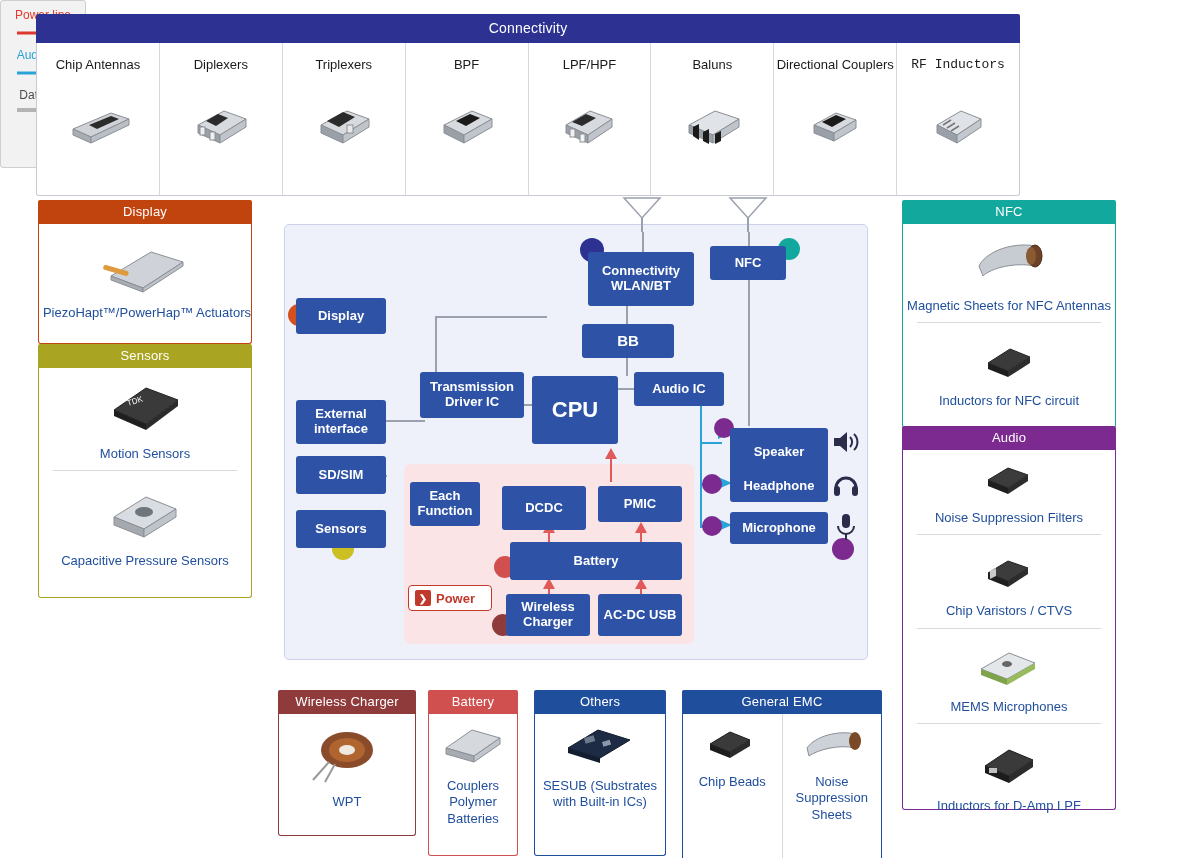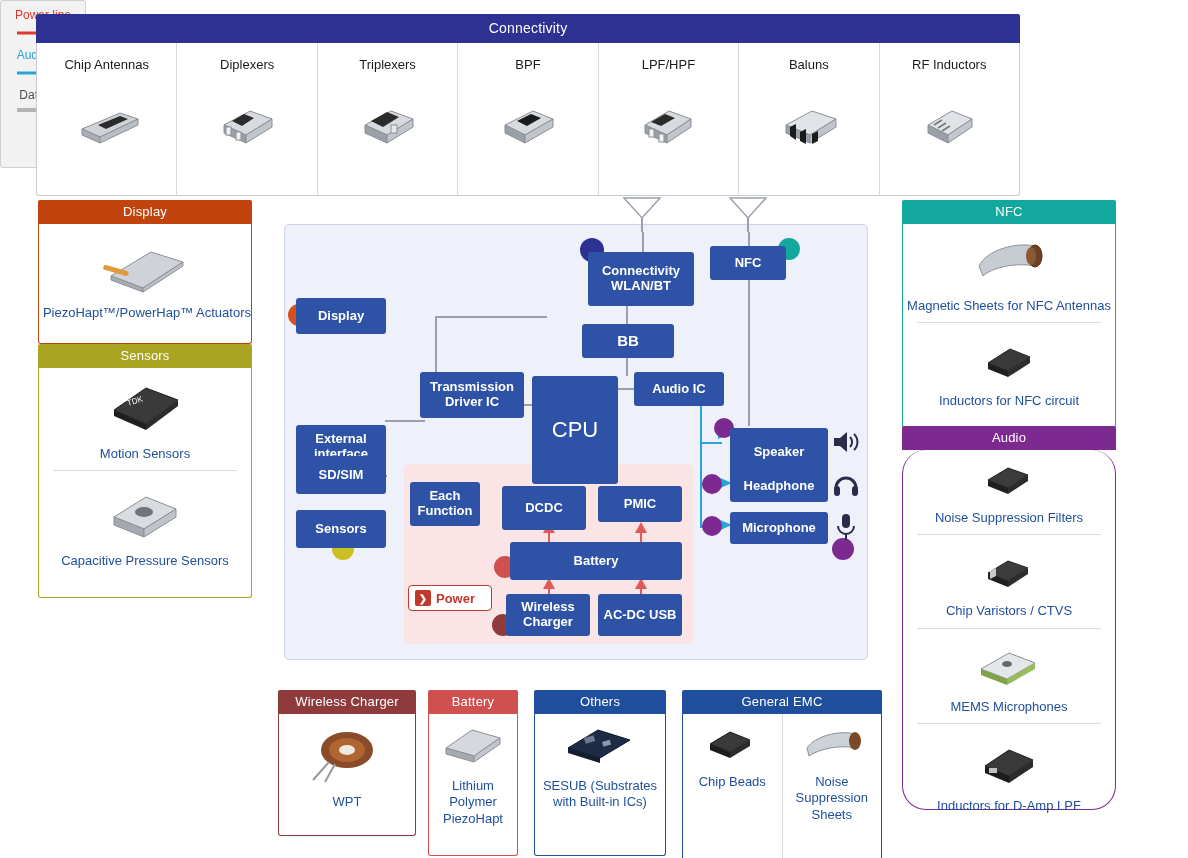--- a/index.html
+++ b/index.html
@@ -30,21 +30,21 @@
   
   #connectivity { left: 36px; top: 14px; width: 984px; }
   #connectivity .panel-head { background: #2d3192; font-size: 14px; padding: 6px 0 7px; }
   #conn-cells { display: flex; height: 152px; }
   .conn-cell {
     flex: 1 1 0;
     border-right: 1px solid #d8d8e2;
     display: flex; flex-direction: column; align-items: center;
     padding-top: 14px;
   }
-  .conn-cell:last-child { border-right: none; }
+  .conn-cell:last-child { border-right: none; font-family: Liberation Mono, monospace; }
   .conn-label { font-size: 13px; color: #1a1a1a; text-align: right; line-height: 1.25; height: 34px; }
   .conn-img { margin-top: 6px; }
 
   
   #legend { left: 1030px; top: 14px; width: 86px; height: 168px;
             background: #f2f2f2; border: 1px solid #cfcfcf; border-radius: 3px;
             padding: 8px 6px 6px; }
   .legend-row { margin-bottom: 9px; }
   .legend-text { font-size: 12px; text-align: center; line-height: 1.15; }
   .legend-arrow { display: block; margin: 3px auto 0; }
@@ -60,21 +60,21 @@
   .cap-label { font-size: 13px; color: #1f4e9c; text-align: center; line-height: 1.25; margin-top: 4px; }
   .divider { height: 1px; background: #d9d9e0; margin: 8px 14px; }
 
   
   #nfc-panel { left: 902px; top: 200px; width: 214px; }
   #nfc-panel .panel-head { background: #13a89e; }
   #nfc-panel .panel-body { border-color: #13a89e; height: 204px; }
 
   #audio-panel { left: 902px; top: 426px; width: 214px; }
   #audio-panel .panel-head { background: #7c2a8f; }
-  #audio-panel .panel-body { border-color: #7c2a8f; height: 360px; border-radius: 24px; }
+  #audio-panel .panel-body { border-color: #7c2a8f; height: 360px; }
 
   .item { text-align: center; padding-top: 8px; }
 
   
   #wireless-panel { left: 278px; top: 690px; width: 138px; }
   #wireless-panel .panel-head { background: #8f3b3b; }
   #wireless-panel .panel-body { border-color: #8f3b3b; height: 122px; }
 
   #battery-panel { left: 428px; top: 690px; width: 90px; }
   #battery-panel .panel-head { background: #d0504f; }
@@ -218,20 +218,33 @@
                 <polygon points="4,22 28,32 28,40 4,30" fill="#9aa0a8" stroke="#8b8f96"></polygon>
                 <polygon points="28,32 54,16 54,24 28,40" fill="#c0c5cb" stroke="#8b8f96"></polygon>
                 <polygon points="8,24 14,21 14,37 8,33" fill="#1b1b1b"></polygon>
                 <polygon points="18,29 24,26 24,41 18,38" fill="#1b1b1b"></polygon>
                 <polygon points="30,31 36,28 36,38 30,41" fill="#1b1b1b"></polygon>
               </g>
             </svg>
           </div>
         </div>
 
+        <div class="conn-cell">
+          <div class="conn-label">Directional Couplers</div>
+          <div class="conn-img">
+            <svg width="70" height="52" viewBox="0 0 70 52">
+              <g transform="translate(10,10)">
+                <polygon points="4,18 26,6 46,13 24,26" fill="#d7dade" stroke="#8b8f96"></polygon>
+                <polygon points="4,18 24,26 24,34 4,26" fill="#9aa0a8" stroke="#8b8f96"></polygon>
+                <polygon points="24,26 46,13 46,21 24,34" fill="#c0c5cb" stroke="#8b8f96"></polygon>
+                <polygon points="12,15 26,8 36,12 22,20" fill="#1b1b1b"></polygon>
+              </g>
+            </svg>
+          </div>
+        </div>
 
         <div class="conn-cell">
           <div class="conn-label">RF Inductors</div>
           <div class="conn-img">
             <svg width="70" height="52" viewBox="0 0 70 52">
               <g transform="translate(10,6)">
                 <polygon points="4,22 28,8 48,16 24,32" fill="#dfe2e6" stroke="#8b8f96"></polygon>
                 <polygon points="4,22 24,32 24,40 4,30" fill="#9aa0a8" stroke="#8b8f96"></polygon>
                 <polygon points="24,32 48,16 48,24 24,40" fill="#c3c8ce" stroke="#8b8f96"></polygon>
                 <path d="M10,22 L18,17 M14,25 L22,20 M18,28 L26,23" stroke="#777" stroke-width="1.5" fill="none"></path>
@@ -392,21 +405,21 @@
 
   <div class="panel" id="battery-panel">
     <div class="panel-head">Battery</div>
     <div class="panel-body">
       <div class="item">
         <svg width="74" height="48" viewBox="0 0 74 48">
           <polygon points="10,26 36,8 64,16 38,34" fill="#d5d9de" stroke="#8b8f96"></polygon>
           <polygon points="10,26 38,34 38,40 10,32" fill="#a6abb2" stroke="#8b8f96"></polygon>
           <polygon points="38,34 64,16 64,22 38,40" fill="#c1c6cd" stroke="#8b8f96"></polygon>
         </svg>
-        <div class="cap-label">Lithium Polymer PiezoHapt</div>
+        <div class="cap-label">Couplers Polymer Batteries</div>
       </div>
     </div>
   </div>
 
   <div class="panel" id="others-panel">
     <div class="panel-head">Others</div>
     <div class="panel-body">
       <div class="item">
         <svg width="84" height="48" viewBox="0 0 84 48">
           <polygon points="10,26 40,8 72,18 42,36" fill="#1d2b44" stroke="#0f1a2c"></polygon>
@@ -513,30 +526,30 @@
 
   <div class="blk" style="left:588px; top:252px; width:106px; height:54px;">
     <span>Connectivity WLAN/BT</span>
   </div>
   <div class="blk" style="left:710px; top:246px; width:76px; height:34px;">
     <span>NFC</span>
   </div>
   <div class="blk" style="left:582px; top:324px; width:92px; height:34px; font-size:15px;">
     <span>BB</span>
   </div>
-  <div class="blk" style="left:532px; top:376px; width:86px; height:108px; font-size:22px; font-weight:normal;">
+  <div class="blk" style="left:532px; top:376px; width:86px; height:68px; font-size:22px; font-weight:bold;">
     <span>CPU</span>
   </div>
   <div class="blk" style="left:296px; top:298px; width:90px; height:36px;">
     <span>Display</span>
   </div>
   <div class="blk" style="left:420px; top:372px; width:104px; height:46px;">
     <span>Transmission Driver IC</span>
   </div>
-  <div class="blk" style="left:296px; top:400px; width:90px; height:44px;margin-top:25px;">
+  <div class="blk" style="left:296px; top:400px; width:90px; height:44px;">
     <span>External interface</span>
   </div>
   <div class="blk" style="left:296px; top:456px; width:90px; height:38px;">
     <span>SD/SIM</span>
   </div>
   <div class="blk" style="left:296px; top:510px; width:90px; height:38px;">
     <span>Sensors</span>
   </div>
   <div class="blk" style="left:634px; top:372px; width:90px; height:34px;">
     <span>Audio IC</span>

